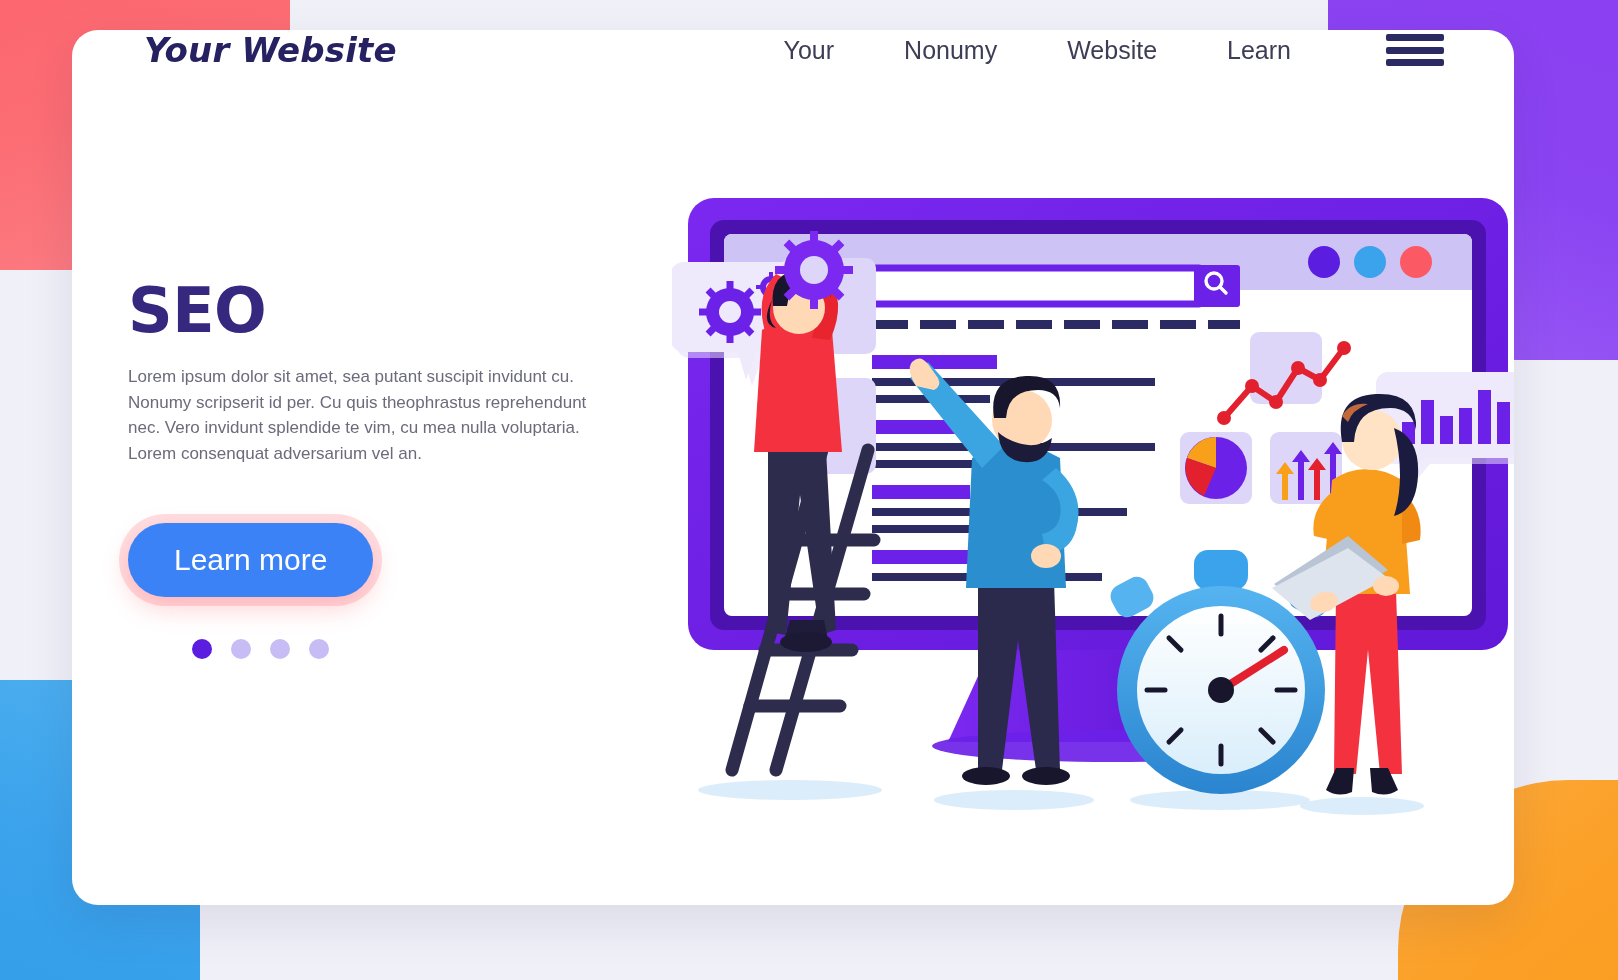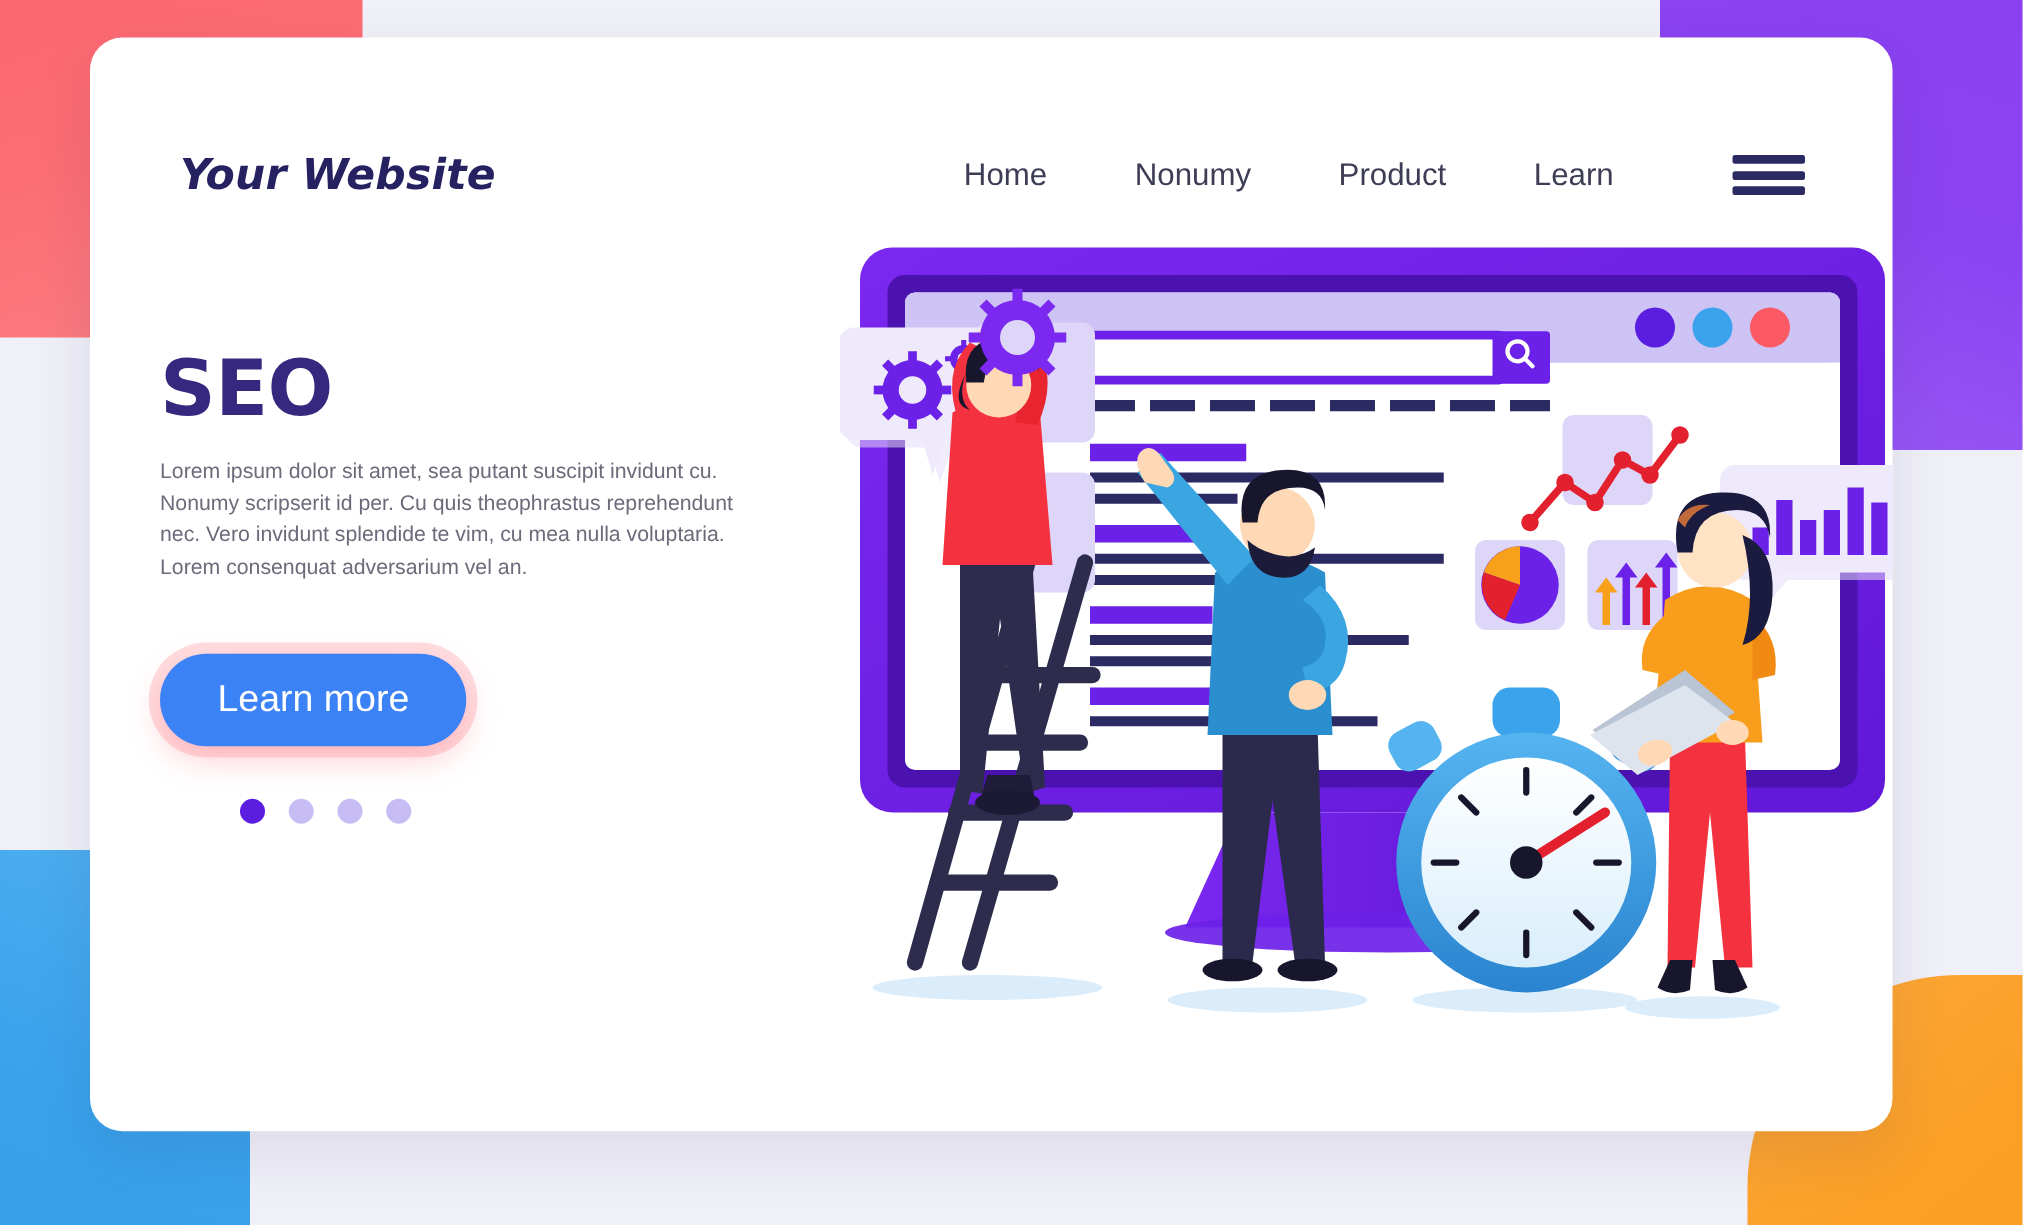--- a/index.html
+++ b/index.html
@@ -52,21 +52,21 @@
     box-shadow: 0 18px 48px rgba(40,30,90,0.10);
     overflow: hidden;
   }
 
   
   .header {
     position: absolute;
     left: 0; top: 0; right: 0;
     height: 130px;
     display: flex;
-    align-items: flex-end;
+    align-items: flex-start;
     padding: 0 70px 0 72px;
   }
   .logo {
     font-family: "DejaVu Sans", sans-serif;
     font-style: italic;
     font-weight: 700;
     font-size: 34px;
     color: #262262;
     letter-spacing: .2px;
     white-space: nowrap;
@@ -156,23 +156,23 @@
   <div class="blob-blue"></div>
   <div class="blob-orange"></div>
 </div>
 
 <div class="card">
 
   <div class="header">
     <div class="logo">Your Website</div>
 
     <nav class="nav">
-      <div class="nav-item">Home</div>
+      <div class="nav-item">Your</div>
       <div class="nav-item">Nonumy</div>
-      <div class="nav-item">Product</div>
+      <div class="nav-item">Website</div>
       <div class="nav-item">Learn</div>
       <div class="hamburger">
         <span></span>
         <span></span>
         <span></span>
       </div>
     </nav>
   </div>
 
   <div class="hero">

